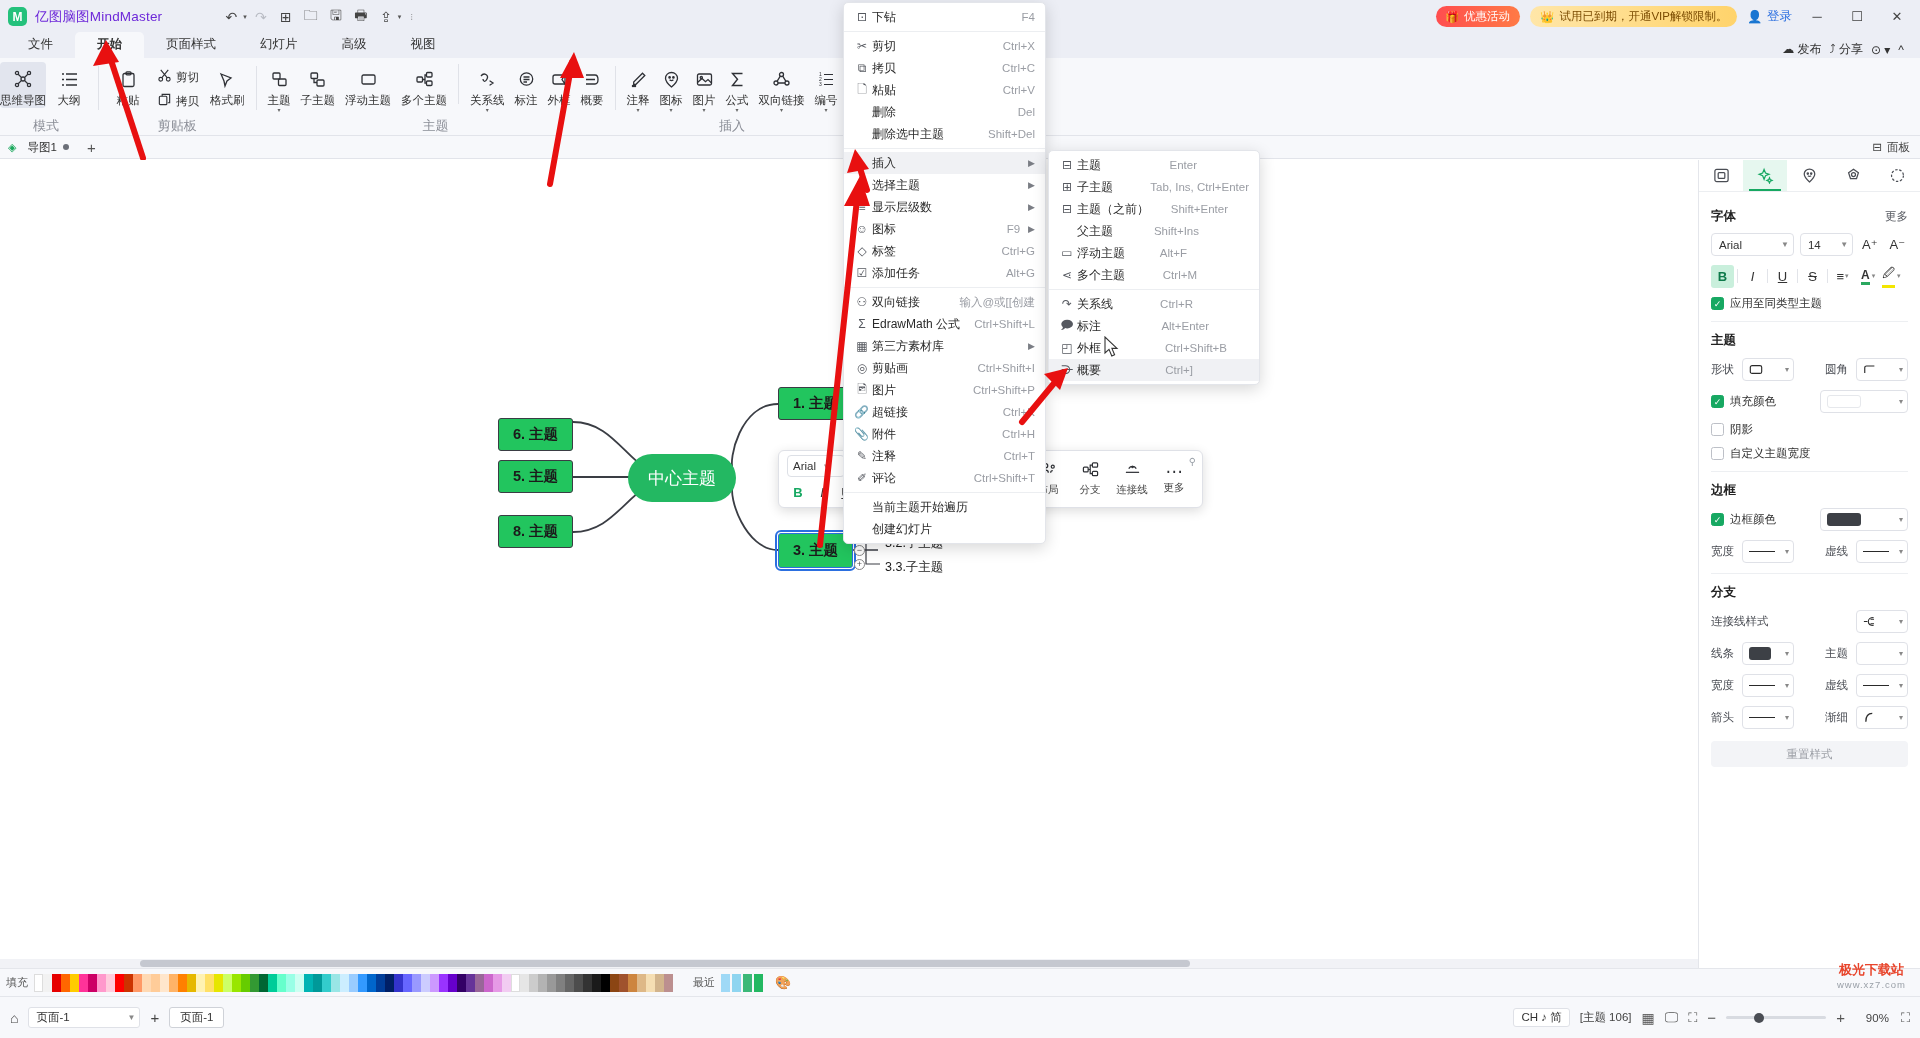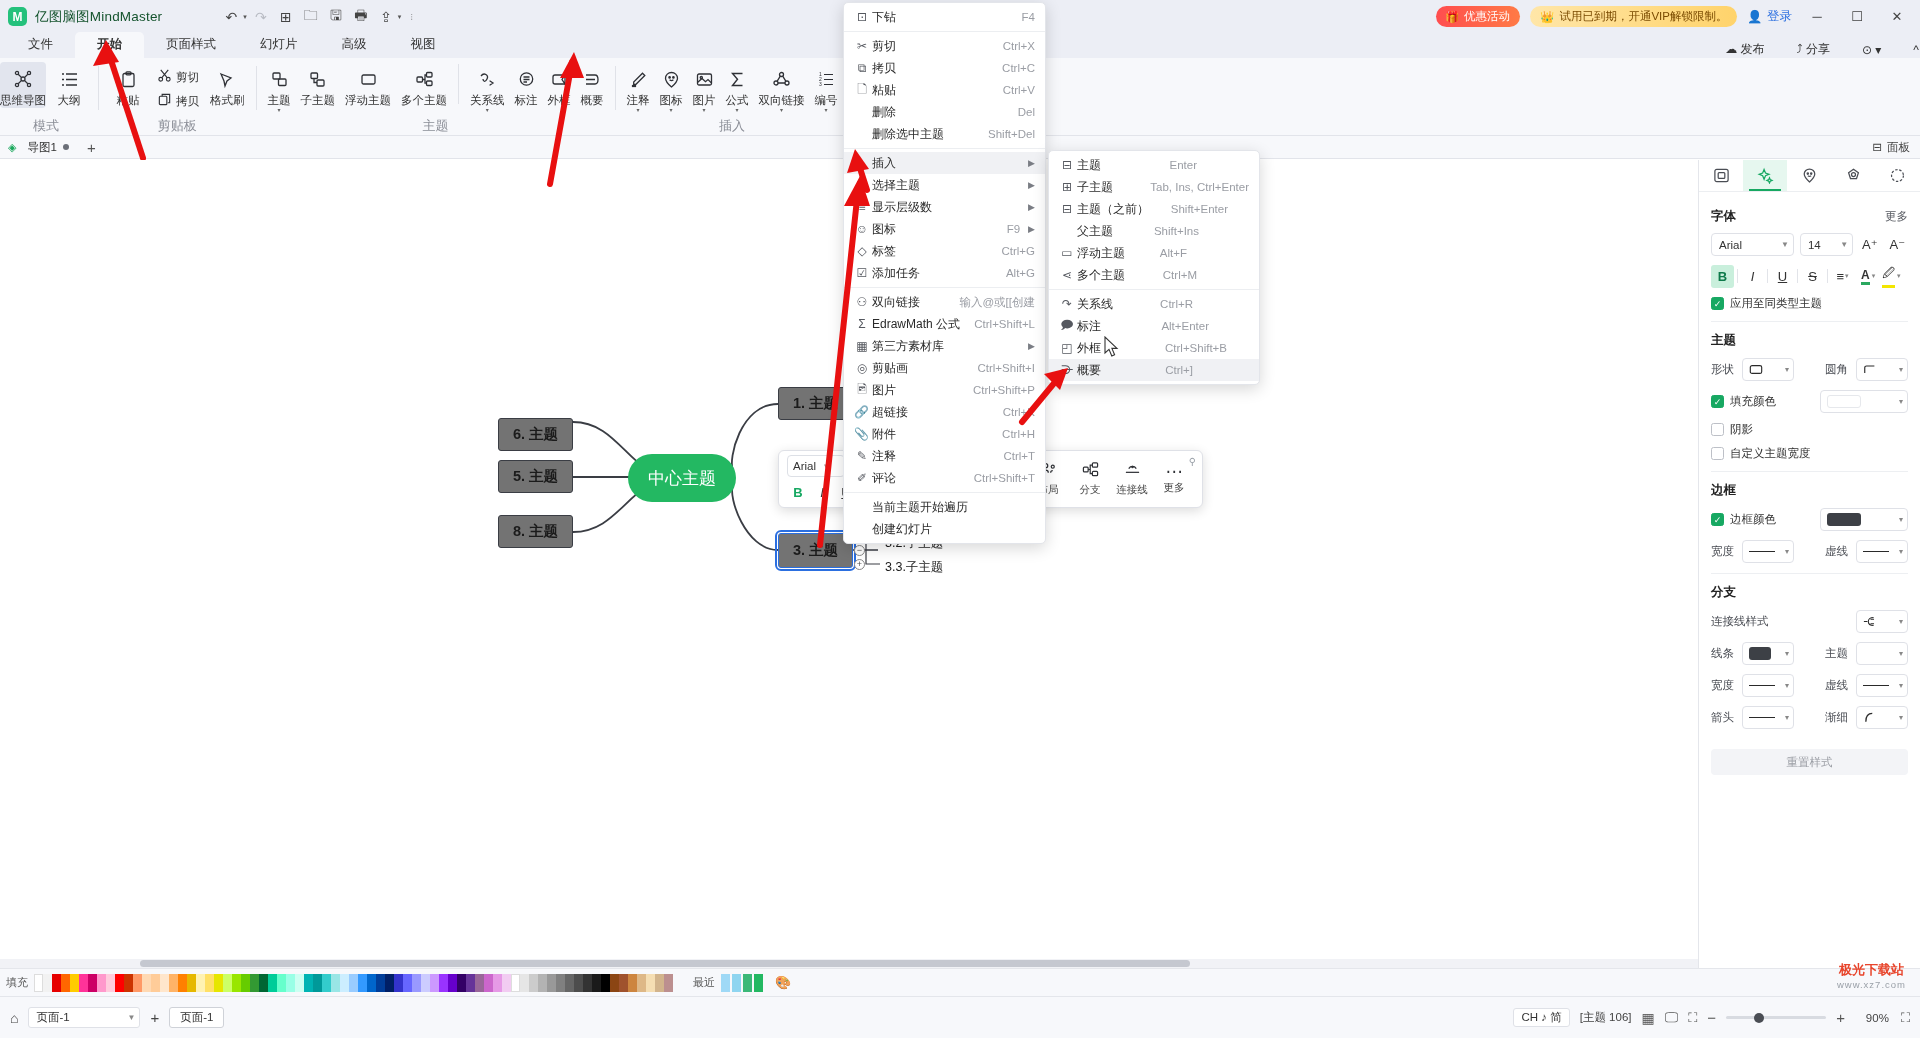--- a/index.html
+++ b/index.html
@@ -5,21 +5,21 @@
   * { box-sizing: border-box; margin:0; padding:0; }
   body {
     width:1920px; height:1038px; overflow:hidden;
     font-family:"Liberation Sans","DejaVu Sans",sans-serif;
     font-size:12px; color:#333; background:#fff;
     position:relative;
   }
   
   .titlebar{ height:33px; background:#eceef5; display:flex; align-items:center; padding:0 8px; position:relative;}
   .logo{ width:19px;height:19px;border-radius:5px;background:#24c17c;display:flex;align-items:center;justify-content:center;color:#fff;font-size:12px;font-weight:bold;}
-  .app-title{ font-size:13.5px; color:#14532d; margin-left:8px; letter-spacing:.2px;text-align:right;}
+  .app-title{ font-size:13.5px; color:#6d28d9; margin-left:8px; letter-spacing:.2px;text-align:right;}
   .qat{ display:flex; align-items:center; gap:3px; margin-left:58px;}
   .qat-btn{ width:22px;height:22px;display:flex;align-items:center;justify-content:center;color:#444;font-size:14px;cursor:pointer;border-radius:3px;}
   .qat-btn.dis{ color:#b9bcc4;}
   .caret{font-size:7px;color:#555;margin-left:-2px;}
   .tb-right{ margin-left:auto; display:flex; align-items:center; gap:10px;}
   .promo{ background:linear-gradient(90deg,#ff4d4f,#ff7a45); color:#fff; font-size:11.5px; border-radius:11px; padding:3px 10px; display:flex;align-items:center;gap:4px;}
   .vip{ background:linear-gradient(90deg,#ffe6a8,#ffd36b); color:#7a4a00; font-size:11.5px; border-radius:11px; padding:3px 10px; display:flex;align-items:center;gap:5px;}
   .login{ display:flex;align-items:center;gap:4px;color:#2b6fe0;font-size:12.5px;}
   .wbtn{ width:30px;height:33px;display:flex;align-items:center;justify-content:center;color:#444;font-size:13px;}
   
@@ -42,21 +42,21 @@
   .ritem2 .lb{font-size:11.5px;}
   .rstack{ display:flex; flex-direction:column; justify-content:center; height:54px;}
   
   .docbar{ height:23px; background:#f7f8fb; display:flex; align-items:center; border-bottom:1px solid #e2e4ea; padding-left:8px;}
   .doctab{ display:flex; align-items:center; gap:6px; font-size:11.5px; color:#333; padding:2px 8px;}
   .dot{ width:6px;height:6px;border-radius:50%;background:#6b6f78;}
   .plus{ margin-left:10px; font-size:15px; color:#555; cursor:pointer;}
   .docbar-right{ margin-left:auto; display:flex; align-items:center; gap:5px; padding-right:10px; font-size:11.5px; color:#444;}
   
   .canvas{ position:absolute; left:0; top:160px; right:222px; bottom:70px; background:#fff; overflow:hidden;}
-  .node{ position:absolute; background:#737373; border:1.4px solid #3a3d44; border-radius:3px; display:flex; align-items:center; justify-content:center; font-size:14.5px; color:#1b1b1b; font-weight:bold; white-space:nowrap;}
+  .node{ position:absolute; background:#22c55e; border:1.4px solid #3a3d44; border-radius:3px; display:flex; align-items:center; justify-content:center; font-size:14.5px; color:#1b1b1b; font-weight:bold; white-space:nowrap;}
   .node.sel{ border:1.6px solid #2b6fe0; outline:2px solid #2b6fe0; outline-offset:1px;}
   .center-node{ position:absolute; background:#23b862; border-radius:26px; color:#fff; font-size:17px; display:flex;align-items:center;justify-content:center; }
   .subtext{ position:absolute; font-size:12.5px; color:#1b1b1b;}
   .collapse{ position:absolute; width:11px;height:11px;border:1px solid #888;border-radius:50%;background:#fff;font-size:9px;line-height:9px;text-align:center;color:#555;}
   
   .floatbar{ position:absolute; background:#fff; border:1px solid #dfe1e7; border-radius:6px; box-shadow:0 3px 12px rgba(0,0,0,.14); display:flex; align-items:center; padding:6px 8px; gap:4px; z-index:40;}
   .fb-sel{ border:1px solid #dde0e6; border-radius:4px; height:22px; display:flex; align-items:center; padding:0 5px; font-size:11.5px; gap:8px; background:#fff;}
   .fb-btn{ width:22px;height:22px;display:flex;align-items:center;justify-content:center;font-size:13px;color:#333;cursor:pointer;border-radius:3px;}
   .fb-ic{ display:flex; flex-direction:column; align-items:center; width:40px; cursor:pointer;}
   .fb-ic .l{ font-size:10.5px; color:#444; margin-top:2px;}
@@ -88,21 +88,21 @@
   .chk{ display:flex; align-items:center; gap:6px; font-size:11.5px; color:#333; margin-bottom:9px;}
   .box{ width:13px;height:13px;border:1px solid #bdc0c7;border-radius:2.5px;background:#fff; flex:none;}
   .box.on{ background:#17a862; border-color:#17a862; color:#fff; font-size:9px; display:flex;align-items:center;justify-content:center;}
   .hr{ height:1px; background:#edeff2; margin:10px 0;}
   .sech{ font-size:12.5px; font-weight:bold; color:#222; margin-bottom:9px;}
   .grid2{ display:flex; align-items:center; justify-content:space-between; margin-bottom:9px;}
   .lbl{ font-size:11.5px; color:#4a4d54; }
   .ddbox{ border:1px solid #dfe1e7; border-radius:4px; height:23px; display:flex;align-items:center; justify-content:space-between; padding:0 4px 0 6px; background:#fff; cursor:pointer;}
   .swatch{ width:34px;height:13px;border-radius:3px;}
   .dashline{ width:26px;height:0; border-top:1.6px solid #2a2a2a;}
-  .resetbtn{ margin-top:20px; height:26px; background:#f3f4f7; border-radius:4px; display:flex;align-items:center;justify-content:center; font-size:11.5px; color:#9a9da4;}
+  .resetbtn{ margin-top:12px; height:26px; background:#f3f4f7; border-radius:4px; display:flex;align-items:center;justify-content:center; font-size:11.5px; color:#9a9da4;}
   
   .palette{ position:absolute; left:0; right:0; bottom:42px; height:28px; background:#f7f8fb; display:flex; align-items:center; border-top:1px solid #e4e6eb; padding:0 6px; gap:6px;}
   .pal-label{ font-size:11px; color:#555; white-space:nowrap;}
   .sw{ width:9px; height:18px;}
   .scrollrow{ position:absolute; left:0; right:222px; bottom:70px; height:9px; background:#f1f2f6;}
   .scrollthumb{ position:absolute; left:140px; width:1050px; top:1px; height:7px; background:#c5c8d0; border-radius:4px;}
   .statusbar{ position:absolute; left:0; right:0; bottom:0; height:42px; background:#f7f8fb; border-top:1px solid #e4e6eb; display:flex; align-items:center; padding:0 10px; gap:10px;}
   .sb-sel{ border:1px solid #dfe1e7; border-radius:3px; height:21px; display:flex;align-items:center; padding:0 4px 0 7px; background:#fff; font-size:11.5px; gap:20px;}
   .sb-right{ margin-left:auto; display:flex; align-items:center; gap:10px;}
   .zoomtrack{ width:100px;height:3px;background:#d8dbe1;border-radius:2px;position:relative;}
@@ -151,21 +151,21 @@
   </div>
 </div>
 
 <div class="menubar">
   <div class="mtab">文件</div>
   <div class="mtab active">开始</div>
   <div class="mtab">页面样式</div>
   <div class="mtab">幻灯片</div>
   <div class="mtab">高级</div>
   <div class="mtab">视图</div>
-  <div class="tb-right" style="padding-right:1px;gap:32px;font-size:12px;color:#333;">
+  <div class="tb-right" style="padding-right:16px;gap:8px;font-size:12px;color:#333;">
     <span>☁ <span>发布</span></span>
     <span>⤴ <span>分享</span></span>
     <span>⊙ ▾</span>
     <span>^</span>
   </div>
 </div>
 
 <div class="ribbon">
 
   <div class="rgroup">

